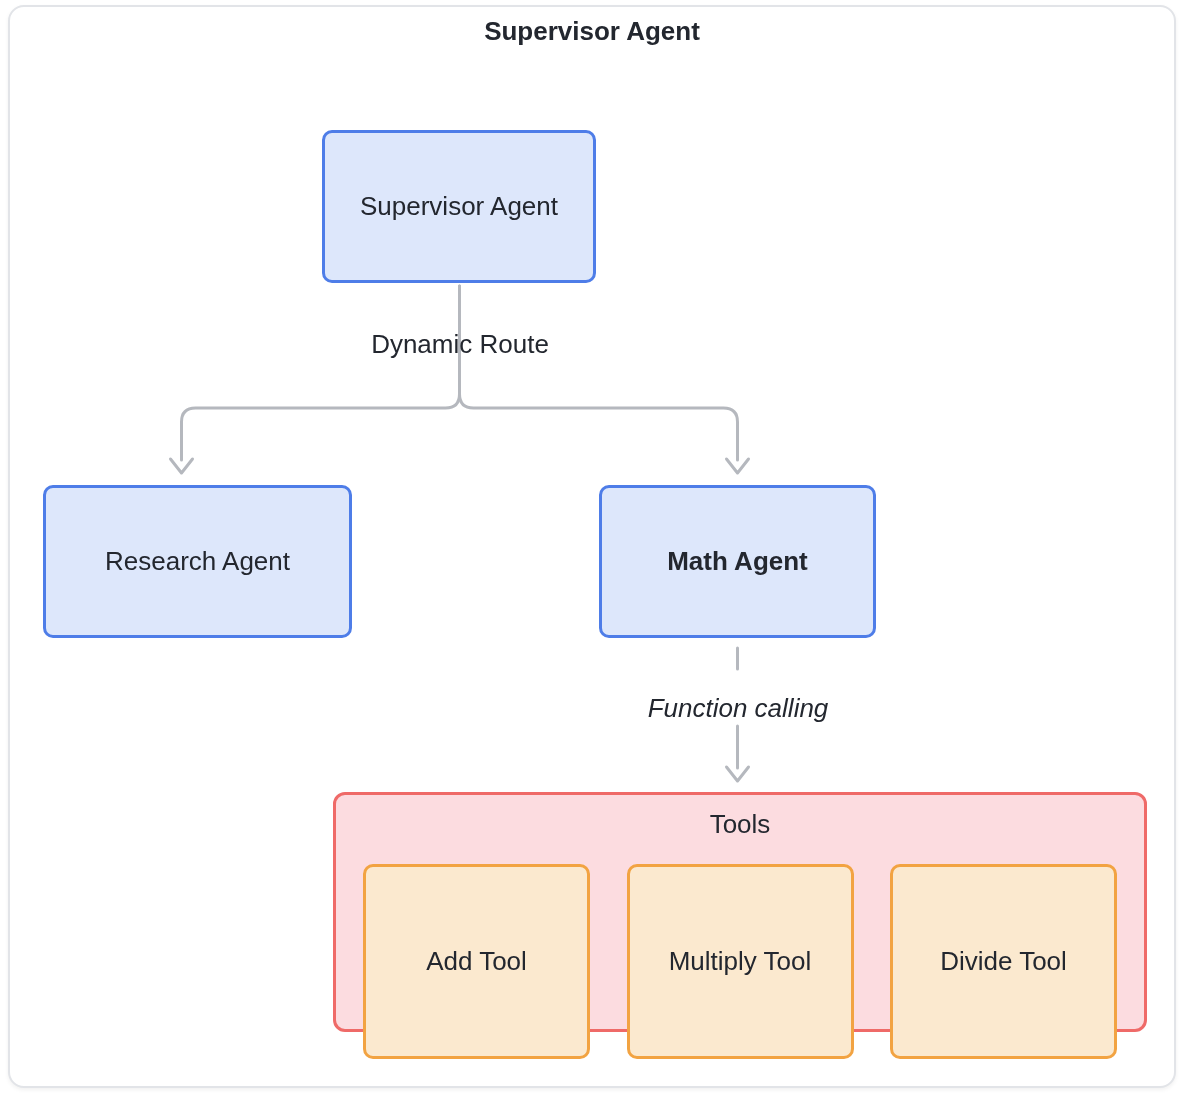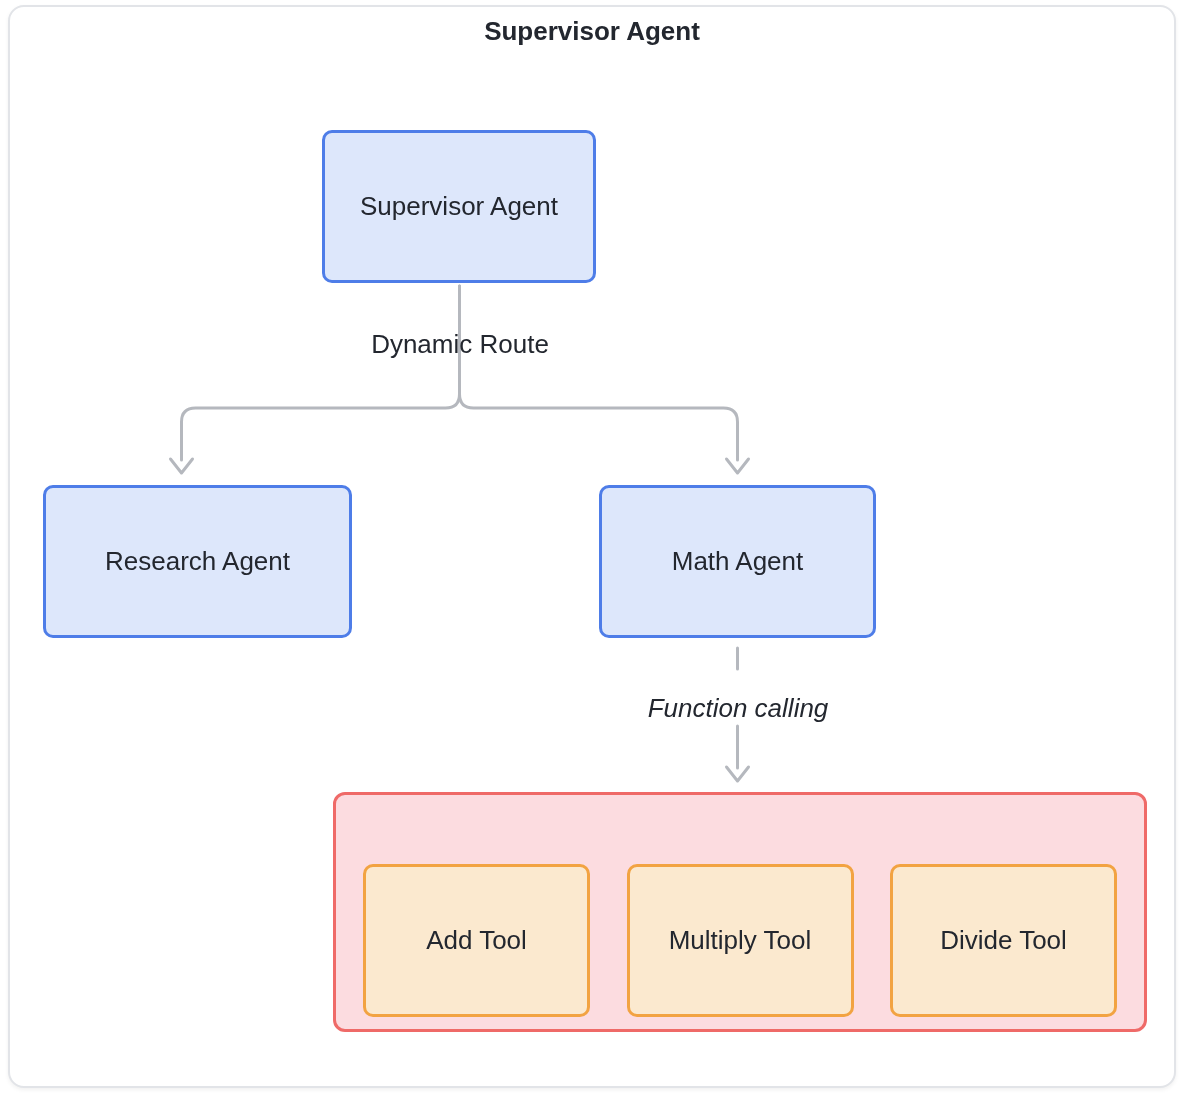--- a/index.html
+++ b/index.html
@@ -64,21 +64,21 @@
     border-radius:10px;
     display:flex;
     align-items:center;
     justify-content:center;
     font-size:26px;
     color:var(--text);
     z-index:2;
   }
   .node-supervisor{left:322px;top:130px;width:274px;height:153px;}
   .node-research{left:43px;top:485px;width:309px;height:153px;}
-  .node-math{left:599px;top:485px;width:277px;height:153px;}
+  .node-math{left:599px;top:485px;width:277px;height:153px;font-weight:bold;}
   .edge-label{
     position:absolute;
     transform:translateX(-50%);
     font-size:26px;
     color:var(--text);
     white-space:nowrap;
     z-index:2;
     margin-top:8px;
   }
   .label-dynamic-route{left:460px;top:321px;}
@@ -104,21 +104,21 @@
   .tools-row{
     position:absolute;
     left:0;top:69px;
     width:100%;
     display:flex;
     justify-content:space-between;
     padding:0 27px;
     box-sizing:border-box;
   }
   .tool-node{
-    width:227px;height:153px;
+    width:227px;height:195px;
     box-sizing:border-box;
     background:var(--tool-fill);
     border:3px solid var(--tool-border);
     border-radius:10px;
     display:flex;
     align-items:center;
     justify-content:center;
     font-size:26px;
     color:var(--text);
   }
@@ -150,20 +150,21 @@
   <span>Research Agent</span>
 </div>
 
 <div class="node node-math">
   <span>Math Agent</span>
 </div>
 
 <div class="edge-label label-function-calling">Function calling</div>
 
 <div class="tools-group">
+  <div class="tools-title">Tools</div>
   <div class="tools-row">
     <div class="tool-node">
       <span>Add Tool</span>
     </div>
     <div class="tool-node">
       <span>Multiply Tool</span>
     </div>
     <div class="tool-node">
       <span>Divide Tool</span>
     </div>

